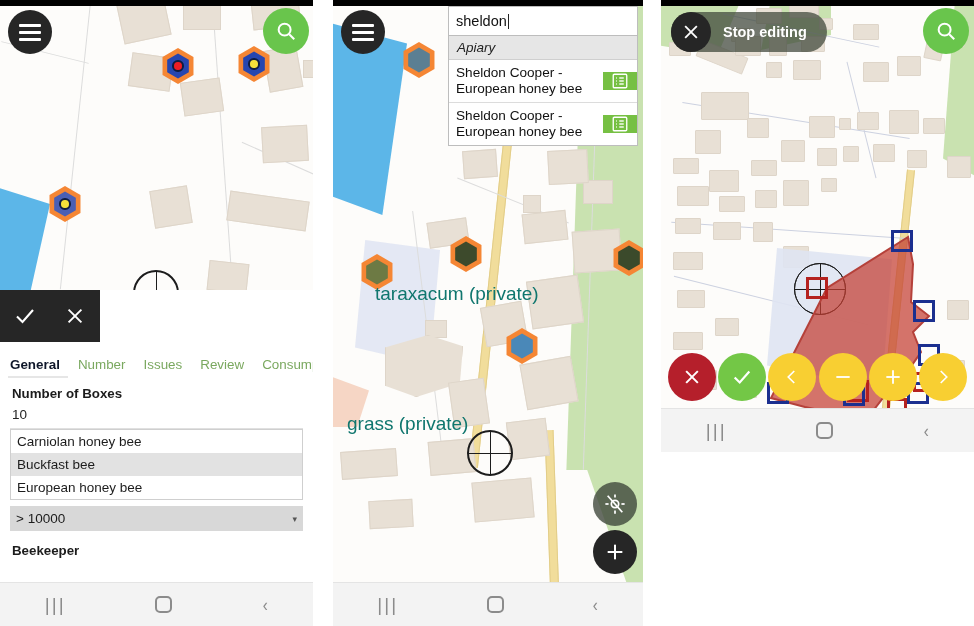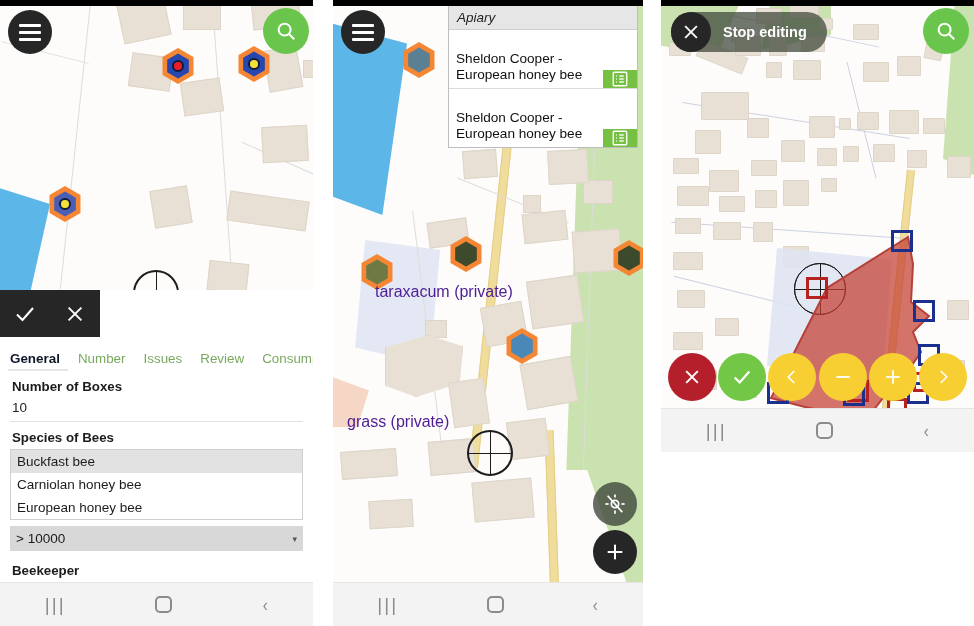--- a/index.html
+++ b/index.html
@@ -96,26 +96,26 @@
   .greyfield .caret { font-size:9px; color:#555; }
 
   
   .searchbox { position:absolute; left:115px; top:6px; width:190px; z-index:35; }
   .sfield { background:#fff; border:1px solid #bdbdbd; padding:6px 7px; font-size:14.5px; color:#111; }
   .caret-blink { display:inline-block; width:1px; height:15px; background:#222;
                  vertical-align:-3px; margin-left:1px; }
   .sdrop { background:#fff; border:1px solid #bdbdbd; border-top:none; }
   .sgroup { background:#e6e6e6; font-style:italic; font-size:13.5px; padding:4px 8px; color:#222;
             border-bottom:1px solid #cfcfcf;}
-  .srow { display:flex; align-items:flex-end; border-bottom:1px solid #dcdcdc;margin-top:16px; }
+  .srow { display:flex; align-items:center; border-bottom:1px solid #dcdcdc; }
   .srow:last-child { border-bottom:none; }
   .srow .stext { flex:1; padding:5px 7px; font-size:13.6px; line-height:1.18; color:#111; }
   .srow .sbtn { width:34px; background:#76c043; display:flex; align-items:center; justify-content:center; }
 
-  .maplabel { position:absolute; font-size:16px; color:#4c1d95; white-space:nowrap; z-index:12; }
+  .maplabel { position:absolute; font-size:19px; color:#0f766e; white-space:nowrap; z-index:12; }
   .gpscircle { position:absolute; border:2px solid #1c1c1c; border-radius:50%; z-index:11; }
   .gpscircle:before, .gpscircle:after { content:""; position:absolute; background:#1c1c1c; }
   .gpscircle:before { left:50%; top:0; width:1px; height:100%; }
   .gpscircle:after { top:50%; left:0; height:1px; width:100%; }
 
   
   .topchip {
     position:absolute; left:10px; top:12px; height:40px; z-index:35;
     background:rgba(60,68,56,0.72); border-radius:20px; display:flex; align-items:center;
     padding-right:20px;
@@ -224,24 +224,23 @@
         <span class="tab">Consumpti</span>
       </div>
       <div style="display:flex;">
           <div class="tabs-underline"></div>
         </div>
 
       <div class="fields">
         <div class="flabel">Number of Boxes</div>
         <div class="fvalue">10</div>
 
-        <div class="flabel">Species of Bees</div>
         <div class="listbox">
+          <div class="lb-item">Carniolan honey bee</div>
           <div class="lb-item sel">Buckfast bee</div>
-          <div class="lb-item">Carniolan honey bee</div>
           <div class="lb-item">European honey bee</div>
         </div>
 
         <div class="greyfield">
           <span>&gt; 10000</span>
           <span class="caret">▾</span>
         </div>
 
         <div class="flabel" style="margin-top:12px;">Beekeeper</div>
       </div>
@@ -346,20 +345,23 @@
       </div>
 
       <div class="fab fab-dark" style="left:260px;top:530px;width:44px;height:44px;">
         <svg width="22" height="22" viewBox="0 0 24 24" fill="none" stroke="#fff" stroke-width="2.2">
             <line x1="12" y1="4" x2="12" y2="20"></line>
             <line x1="4" y1="12" x2="20" y2="12"></line>
           </svg>
       </div>
 
       <div class="searchbox">
+        <div class="sfield">
+          <span>sheldon</span><span class="caret-blink"></span>
+        </div>
         <div class="sdrop">
           <div class="sgroup">Apiary</div>
           <div class="srow">
             <div class="stext">Sheldon Cooper - European honey bee</div>
             <div class="sbtn">
               <svg width="18" height="18" viewBox="0 0 24 24" fill="none" stroke="#fff" stroke-width="1.8">
                 <rect x="3" y="3" width="18" height="18" rx="1.5"></rect>
                   <line x1="7" y1="8" x2="8" y2="8"></line>
                   <line x1="11" y1="8" x2="17" y2="8"></line>
                 <line x1="7" y1="12" x2="8" y2="12"></line>

